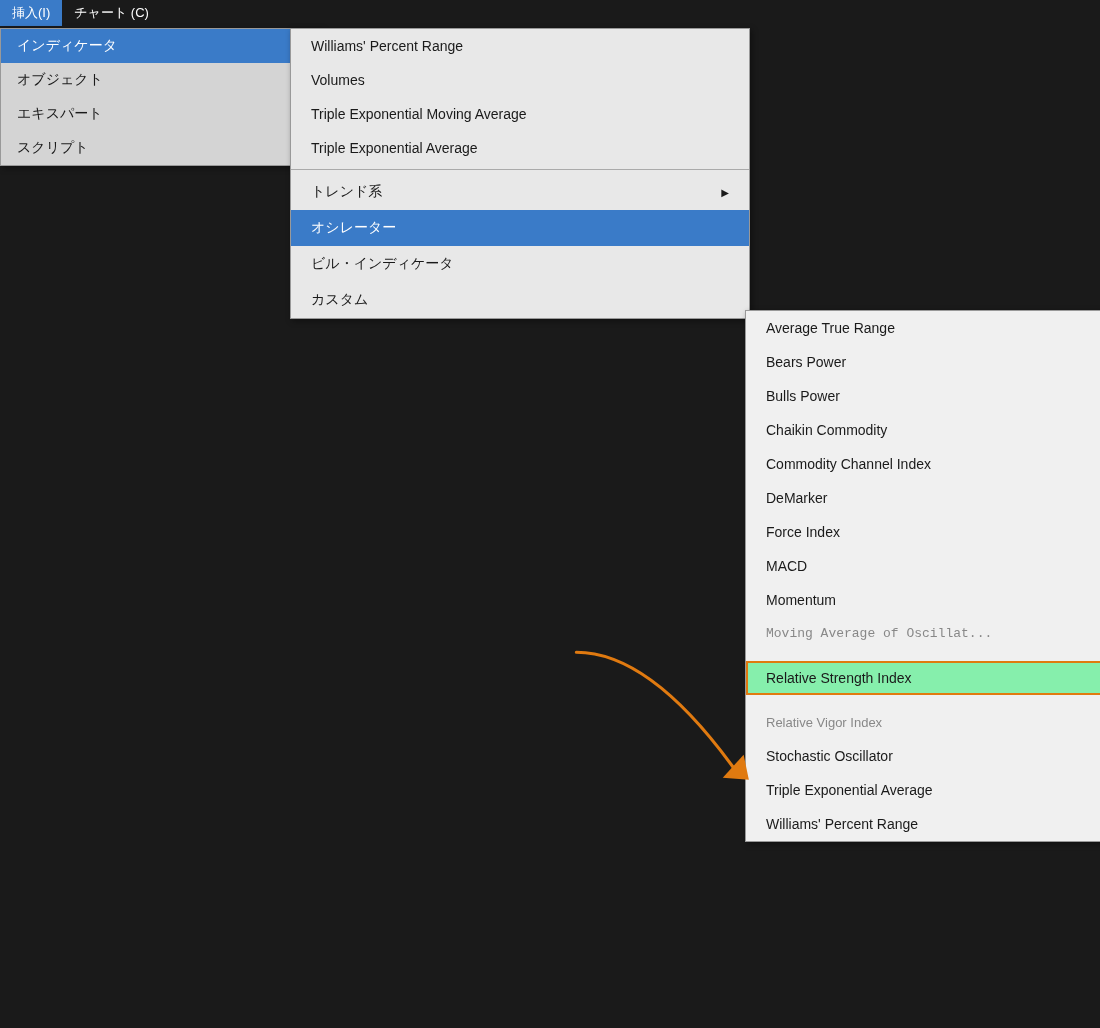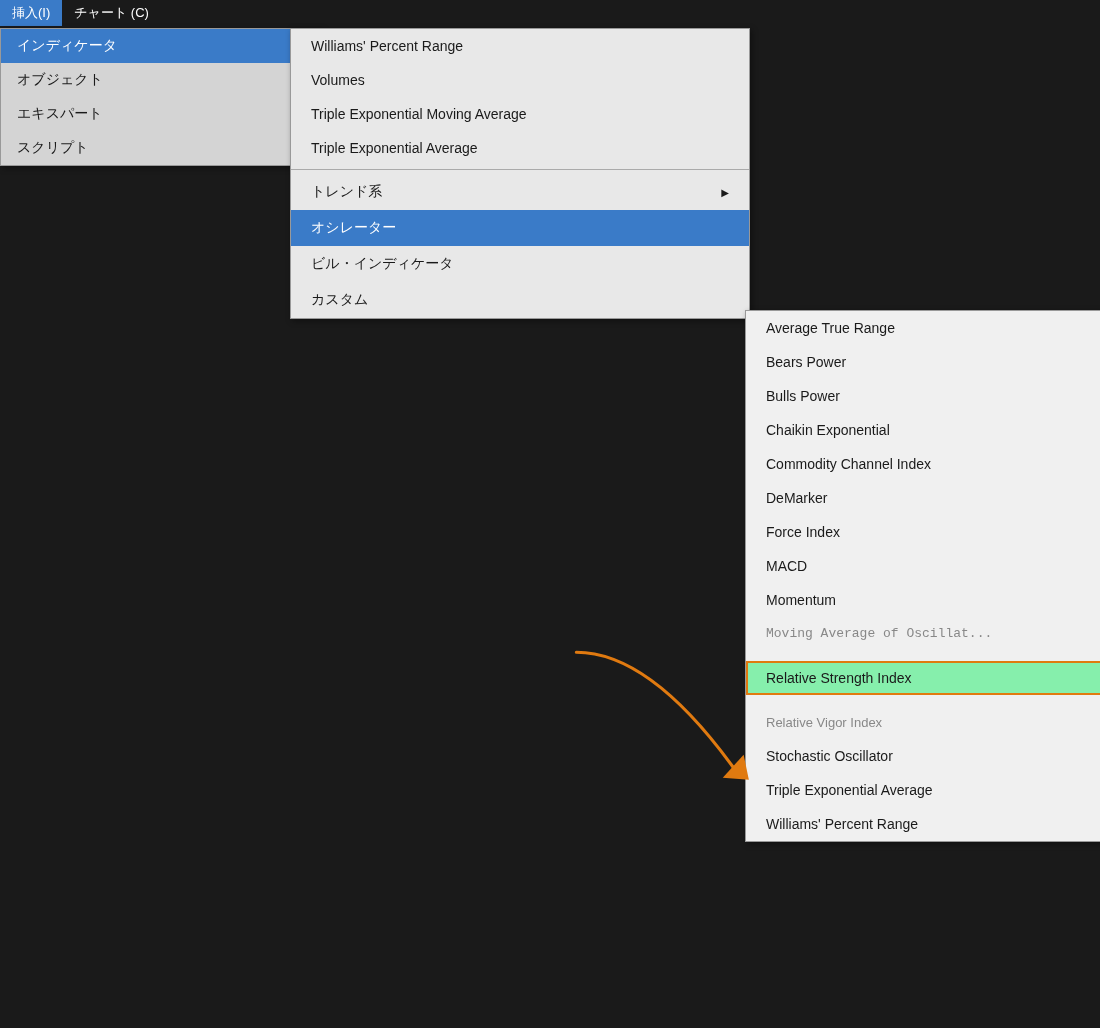--- a/index.html
+++ b/index.html
@@ -208,21 +208,21 @@
   <div class="menu-item">
     <span>Average True Range</span>
   </div>
   <div class="menu-item">
     <span>Bears Power</span>
   </div>
   <div class="menu-item">
     <span>Bulls Power</span>
   </div>
   <div class="menu-item">
-    <span>Chaikin Exponential</span>
+    <span>Chaikin Commodity</span>
   </div>
   <div class="menu-item">
     <span>Commodity Channel Index</span>
   </div>
   <div class="menu-item">
     <span>DeMarker</span>
   </div>
   <div class="menu-item">
     <span>Force Index</span>
   </div>

